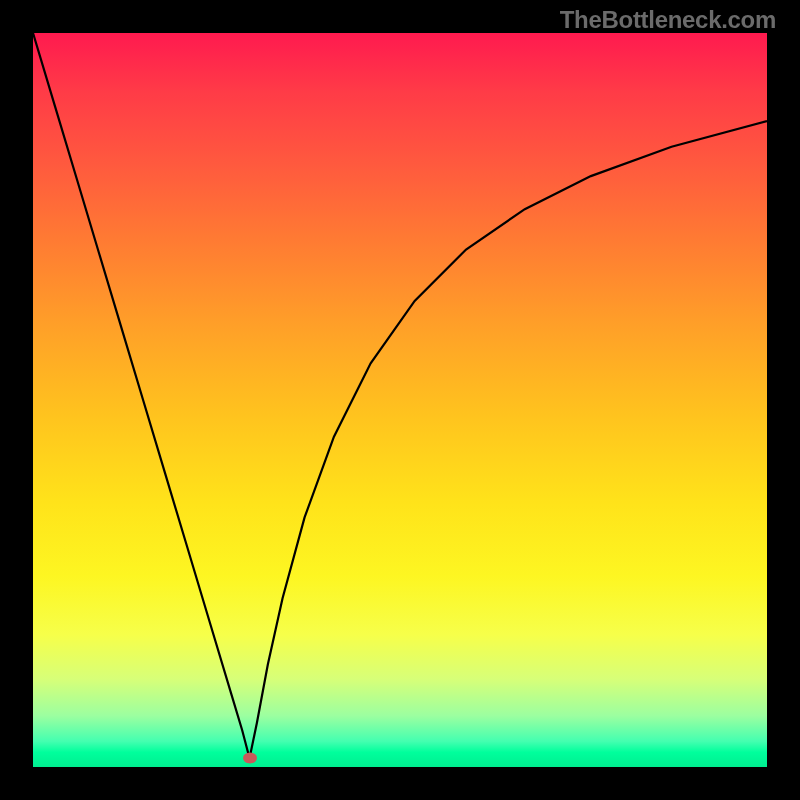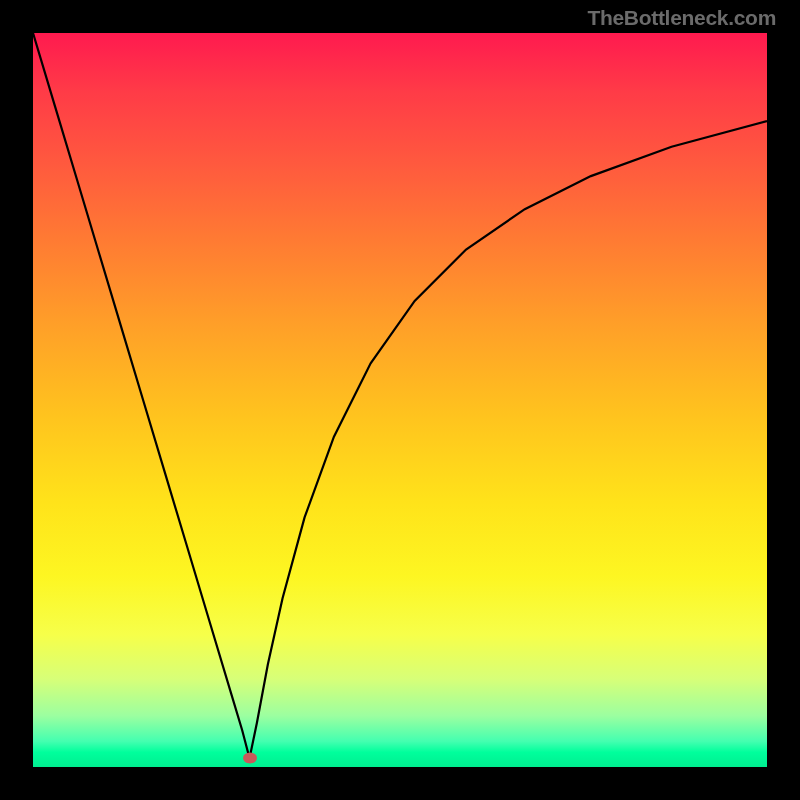--- a/index.html
+++ b/index.html
@@ -16,21 +16,21 @@
     left: 0;
     width: 800px;
     height: 800px;
     background: #000;
   }
   .watermark {
     position: absolute;
     top: 6px;
     right: 24px;
     font-family: Arial, Helvetica, sans-serif;
-    font-size: 21px;
+    font-size: 24px;
     font-weight: bold;
     color: #6b6b6b;
     letter-spacing: -0.3px;
   }
   .plot-area {
     position: absolute;
     top: 33px;
     left: 33px;
     width: 734px;
     height: 734px;

